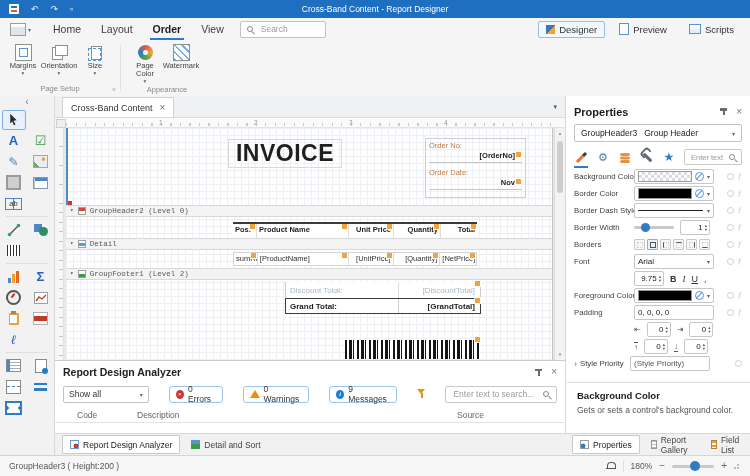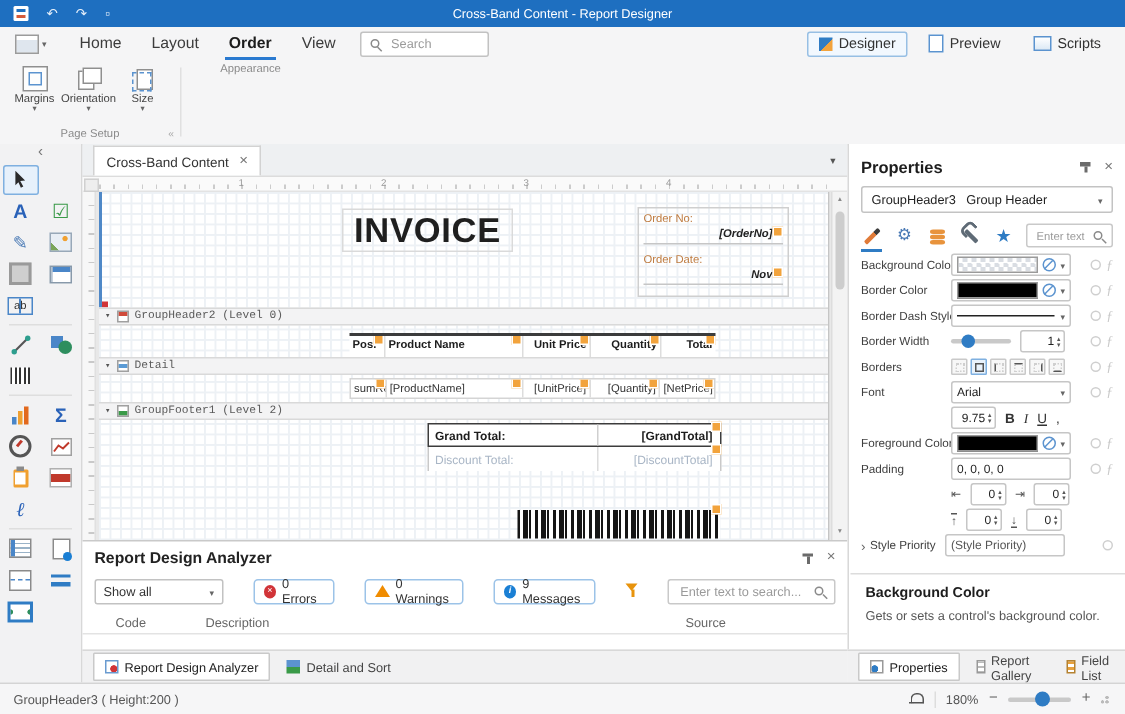--- a/index.html
+++ b/index.html
@@ -105,21 +105,21 @@
   .hruler .ticks{position:absolute;left:11px;right:12px;bottom:1px;height:3px;background:repeating-linear-gradient(90deg,#cccccc 0 1px,transparent 1px 9.5px);}
   .ruler-corner{position:absolute;left:1px;top:1px;width:8px;height:7px;border:1px solid #d0d0d0;background:#eee;}
   .canvas{position:absolute;left:55px;top:128px;width:510px;height:232px;background:#e8e8e8;overflow:hidden;}
   .vruler{position:absolute;left:0;top:0;width:9px;height:232px;background:#f7f7f7;border-right:1px solid #e0e0e0;box-sizing:border-box;background-image:repeating-linear-gradient(180deg,transparent 0 8.5px,#c9c9c9 8.5px 9.5px);background-size:4px 100%;background-repeat:no-repeat;background-position:right;}
   .page{position:absolute;left:11px;top:0;width:487px;height:232px;background-color:#fff;background-image:linear-gradient(to right,#edf1f5 1px,transparent 1px),linear-gradient(to bottom,#edf1f5 1px,transparent 1px);background-size:7px 7px;border-right:1px solid #c5c5c5;box-sizing:border-box;}
   .band-gh3{position:absolute;left:0;top:0;width:100%;height:77px;border-left:2px solid #4f88c7;box-sizing:border-box;}
   .sel-handle{position:absolute;left:0;top:73px;width:4px;height:4px;background:#d13438;}
   .invoice{position:absolute;left:160px;top:11px;width:114px;height:29px;border:1px solid #dadada;font-weight:bold;font-size:23px;letter-spacing:.5px;color:#1f1f1f;text-align:center;line-height:27px;box-sizing:border-box;}
   .orderbox{position:absolute;left:357px;top:10px;width:101px;height:60px;border:1px solid #cfcfcf;box-sizing:border-box;font-size:7.5px;padding:2px 3px;}
   .ob-label{color:#bf7b3f;text-align:left;height:10px;line-height:10px;}
-  .ob-value{position:relative;text-align:right;font-weight:bold;color:#222;border-bottom:1px solid #c6c6c6;height:11px;line-height:9px;padding-right:7px;font-style:italic;}
+  .ob-value{position:relative;text-align:right;font-weight:bold;color:#222;border-bottom:1px solid #c6c6c6;height:11px;line-height:9px;padding-right:7px;}
   .ob-gap{height:5px;}
   .tag{position:absolute;width:5px;height:5px;background:#f2a33c;border:1px solid #fff;box-sizing:content-box;}
   .bandstrip{position:absolute;left:0;width:100%;height:12px;background:#f3f3f4;border-top:1px solid #d9d9d9;border-bottom:1px solid #d9d9d9;box-sizing:border-box;display:flex;align-items:center;gap:4px;padding-left:4px;font-size:7.5px;color:#5a5a5a;font-family:Liberation Mono, monospace;}
   .bcaret{font-size:6px;color:#555;line-height:6px;}
   .band-ico{width:8px;height:8px;border:1px solid #a0a0a0;box-sizing:border-box;}
   .bi-gh{background:linear-gradient(#d04a3a 0 45%,#fff 45%);}
   .bi-detail{background:linear-gradient(#fff 0 25%,#5b9bd5 25% 75%,#fff 75%);}
   .bi-gf{background:linear-gradient(#fff 0 55%,#3a9a48 55%);}
   .theader{position:absolute;left:167px;top:94px;width:244px;height:14px;display:flex;border-top:2px solid #3c3c3c;border-bottom:2px solid #3c3c3c;background:#fff;font-size:7.5px;font-weight:bold;color:#1d1d1d;box-sizing:content-box;}
   .theader .c, .drow .c{position:relative;border-right:1px solid #ddd;padding:1px 2px 0;box-sizing:border-box;overflow:hidden;white-space:nowrap;}
@@ -311,20 +311,31 @@
           <span class="caret">▾</span>
         </div>
       </div>
       <div class="glabel">
         <span>Page Setup</span>
         <span class="glauncher">«</span>
       </div>
     </div>
     <div class="gdiv" style="left:120px;"></div>
     <div class="rgroup" style="left:124px;width:86px;">
+      <div class="btns">
+        <div class="rbtn">
+          <span class="rico ico-pagecolor"></span>
+          <span class="cap">Page Color</span>
+          <span class="caret">▾</span>
+        </div>
+        <div class="rbtn">
+          <span class="rico ico-watermark"></span>
+          <span class="cap">Watermark</span>
+        </div>
+      </div>
       <div class="glabel">
         <span>Appearance</span>
       </div>
     </div>
   </div>
 
   <div class="toolbox">
     <div class="tb-collapse">‹</div>
     <div class="trow">
       <div class="tcell sel">
@@ -513,31 +524,31 @@
         <span class="c rt" style="width:36px"><span>[NetPrice]</span><span class="tag ctag"></span></span>
       </div>
 
       <div class="bandstrip" style="top:140px">
         <span class="bcaret">▾</span>
         <span class="band-ico bi-gf"></span>
         <span>GroupFooter1 (Level 2)</span>
       </div>
 
       <div class="totals">
+        <div class="trw mid">
+          <span class="tl">Discount Total:</span>
+          <span class="tv" style="border-left-color:#dcdcdc">
+              <span>[DiscountTotal]</span>
+              <span class="tag vtag"></span>
+            </span>
+        </div>
         <div class="trw strong">
           <span class="tl">Grand Total:</span>
           <span class="tv">
               <span>[GrandTotal]</span>
-              <span class="tag vtag"></span>
-            </span>
-        </div>
-        <div class="trw mid">
-          <span class="tl">Discount Total:</span>
-          <span class="tv" style="border-left-color:#dcdcdc">
-              <span>[DiscountTotal]</span>
               <span class="tag vtag"></span>
             </span>
         </div>
       </div>
 
       <div class="barcode">
         <span class="tag" style="right:-1px;top:-4px"></span>
       </div>
     </div>
 

